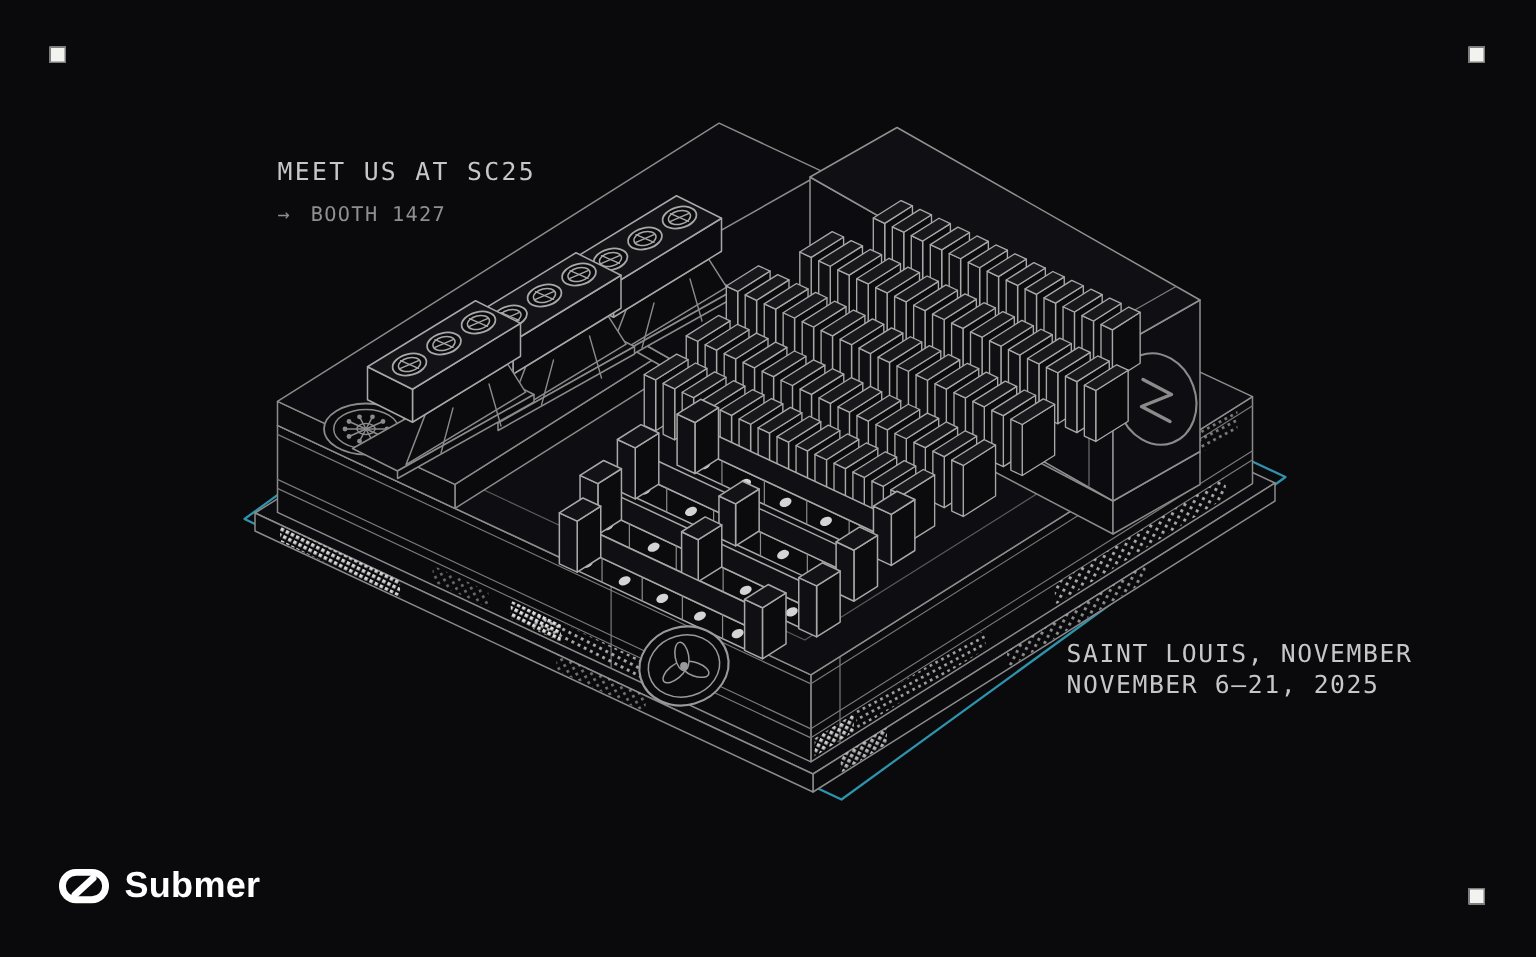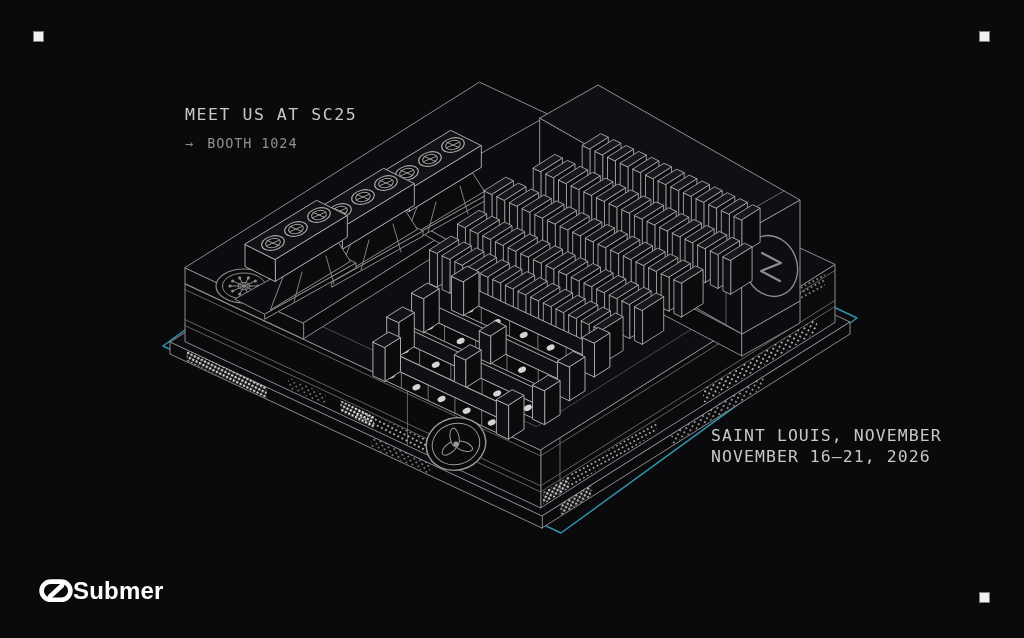--- a/index.html
+++ b/index.html
@@ -14,21 +14,21 @@
   .sq.tl{left:33px;top:31px;}
   .sq.tr{left:979px;top:31px;}
   .sq.br{left:979px;top:592px;}
   .promo{position:absolute;left:185px;top:89px;margin-top:16px;}
   .promo-title{font-size:16.5px;letter-spacing:1.55px;color:var(--text1,#c7c7c7);white-space:nowrap;}
   .booth{margin-top:11px;display:flex;align-items:center;gap:14px;
          font-size:13.5px;letter-spacing:0.9px;color:var(--text2,#8f8f8f);white-space:nowrap;}
   .booth .arrow{letter-spacing:0;}
   .event{position:absolute;left:711px;top:426px;font-size:16.5px;letter-spacing:1.05px;
          line-height:20.5px;color:var(--text1,#c7c7c7);white-space:nowrap;}
-  .logo{position:absolute;left:39px;top:579px;display:flex;align-items:center;gap:0;}
+  .logo{position:absolute;left:39px;top:579px;display:flex;align-items:center;gap:10px;}
   .logo-mark{display:block;}
   .logo-text{font-family:"Liberation Sans",sans-serif;font-weight:700;font-size:24px;
              color:#ffffff;letter-spacing:0.2px;line-height:1;}
 </style>
 </head>
 <body>
 
 <div class="stage" style="background: rgb(10, 10, 12);">
 
   <svg id="iso" viewBox="0 0 1024 638" aria-hidden="true">
@@ -538,27 +538,27 @@
   </svg>
 
   <div class="sq tl"></div>
   <div class="sq tr"></div>
   <div class="sq br"></div>
 
   <div class="promo">
     <div class="promo-title">MEET US AT SC25</div>
     <div class="booth">
       <span class="arrow">→</span>
-      <span>BOOTH 1024</span>
+      <span>BOOTH 1427</span>
     </div>
   </div>
 
   <div class="event">
     <div>SAINT LOUIS, NOVEMBER</div>
-    <div>NOVEMBER 16–21, 2026</div>
+    <div>NOVEMBER 6–21, 2025</div>
   </div>
 
   <div class="logo">
     <svg class="logo-mark" width="34" height="24" viewBox="0 0 34 24">
       <rect x="2.6" y="2.6" width="28.8" height="18.2" rx="9.1" fill="none" stroke="#ffffff" stroke-width="4.6"></rect>
       <line x1="11" y1="17.5" x2="23" y2="6.5" stroke="#ffffff" stroke-width="4.6" stroke-linecap="round"></line>
     </svg>
     <span class="logo-text">Submer</span>
   </div>
 

